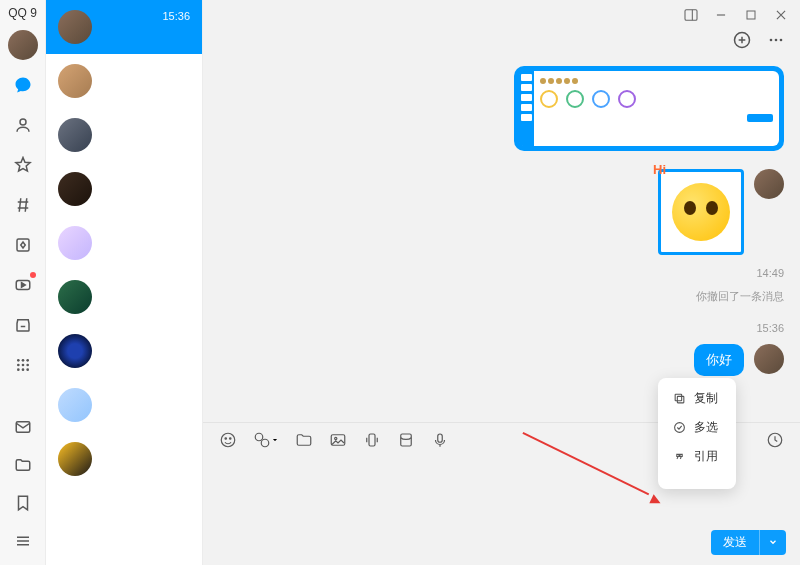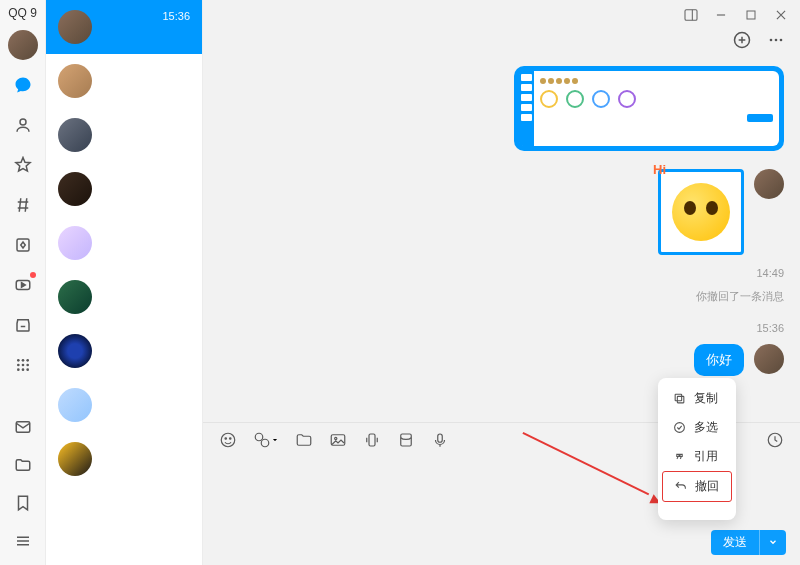--- a/index.html
+++ b/index.html
@@ -375,28 +375,20 @@
           <span>多选</span>
         </div>
       <div class="mi">
           <span class="mic">
             <svg width="13" height="13" viewBox="0 0 24 24" fill="none" stroke="currentColor" stroke-width="2">
               <path d="M7 8h4v4H7zM13 8h4v4h-4zM9 12c0 3-2 4-2 4M15 12c0 3-2 4-2 4"></path>
             </svg>
           </span>
           <span>引用</span>
         </div>
-      <div class="mi hl">
-          <span class="mic">
-            <svg width="13" height="13" viewBox="0 0 24 24" fill="none" stroke="currentColor" stroke-width="2">
-              <path d="M9 14L4 9l5-5M4 9h11a6 6 0 016 6v1"></path>
-            </svg>
-          </span>
-          <span>撤回</span>
-        </div>
       <div class="mi"></div>
     </div>
 
     <div class="arrow" style="left:320px; top:432px;">
       <div class="arrow-line" style="width:140px; transform: rotate(26deg);"></div>
     </div>
     <div class="arrow-head" style="position:absolute; left:448px; top:496px; transform: rotate(26deg);"></div>
   </div>
 
 </div>

